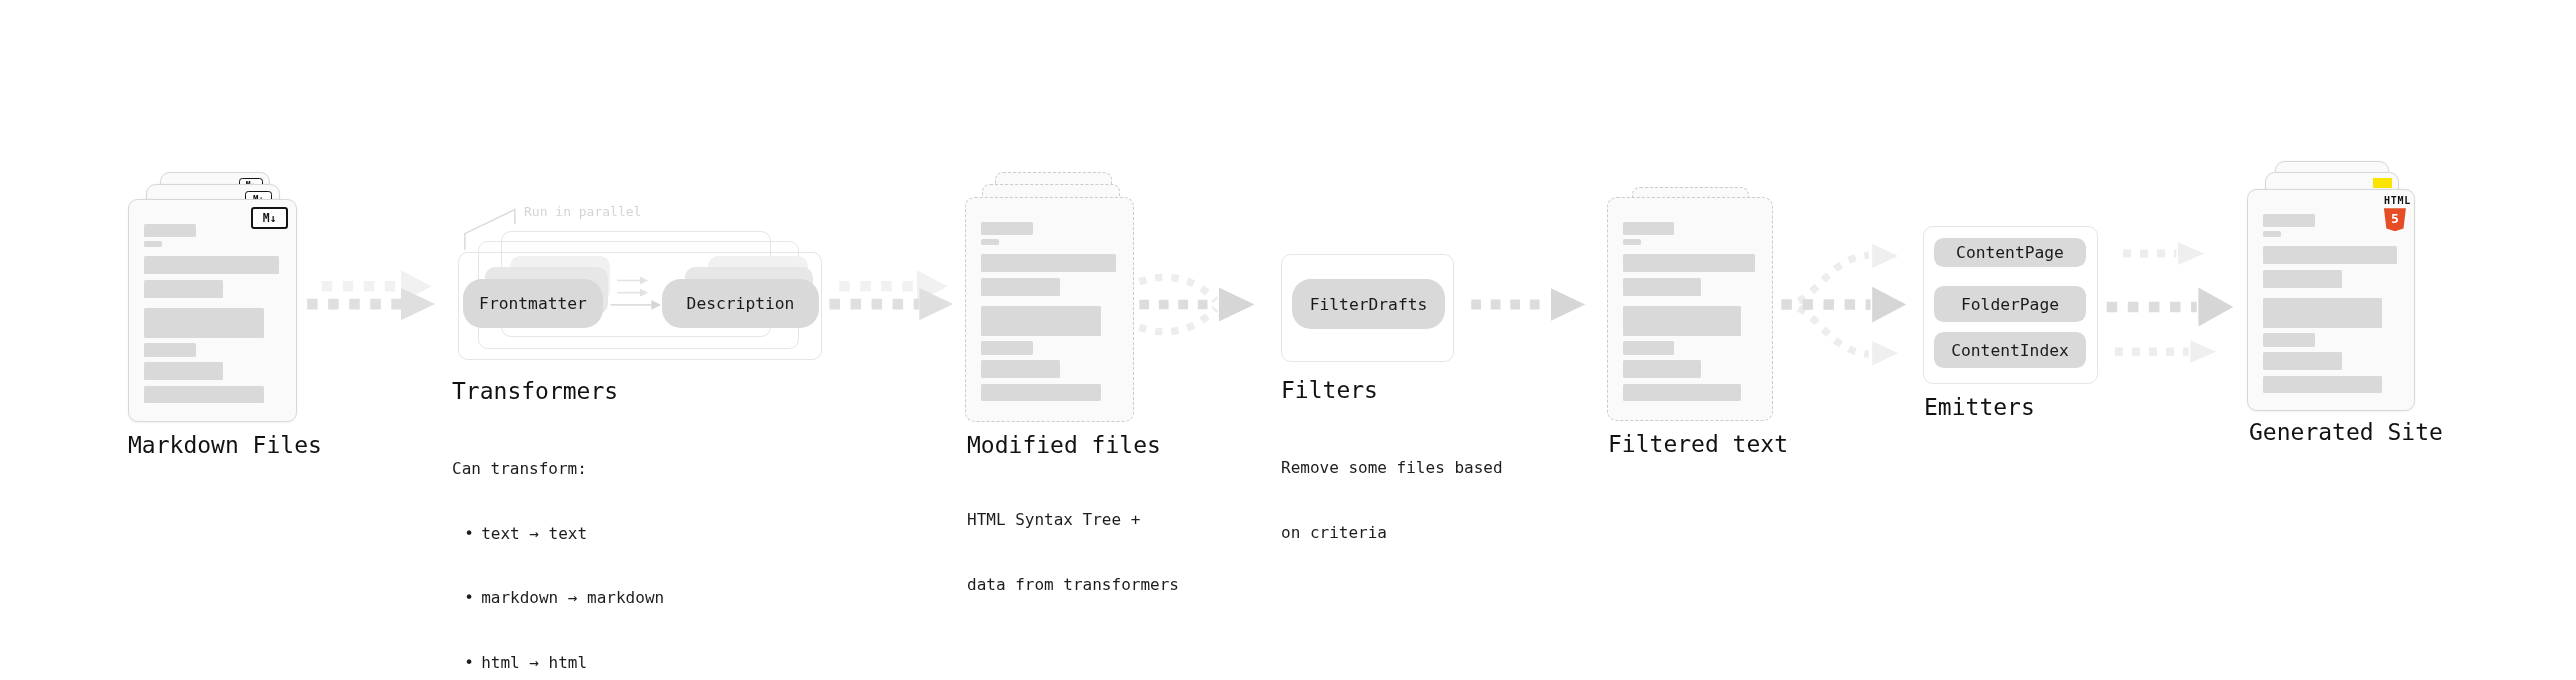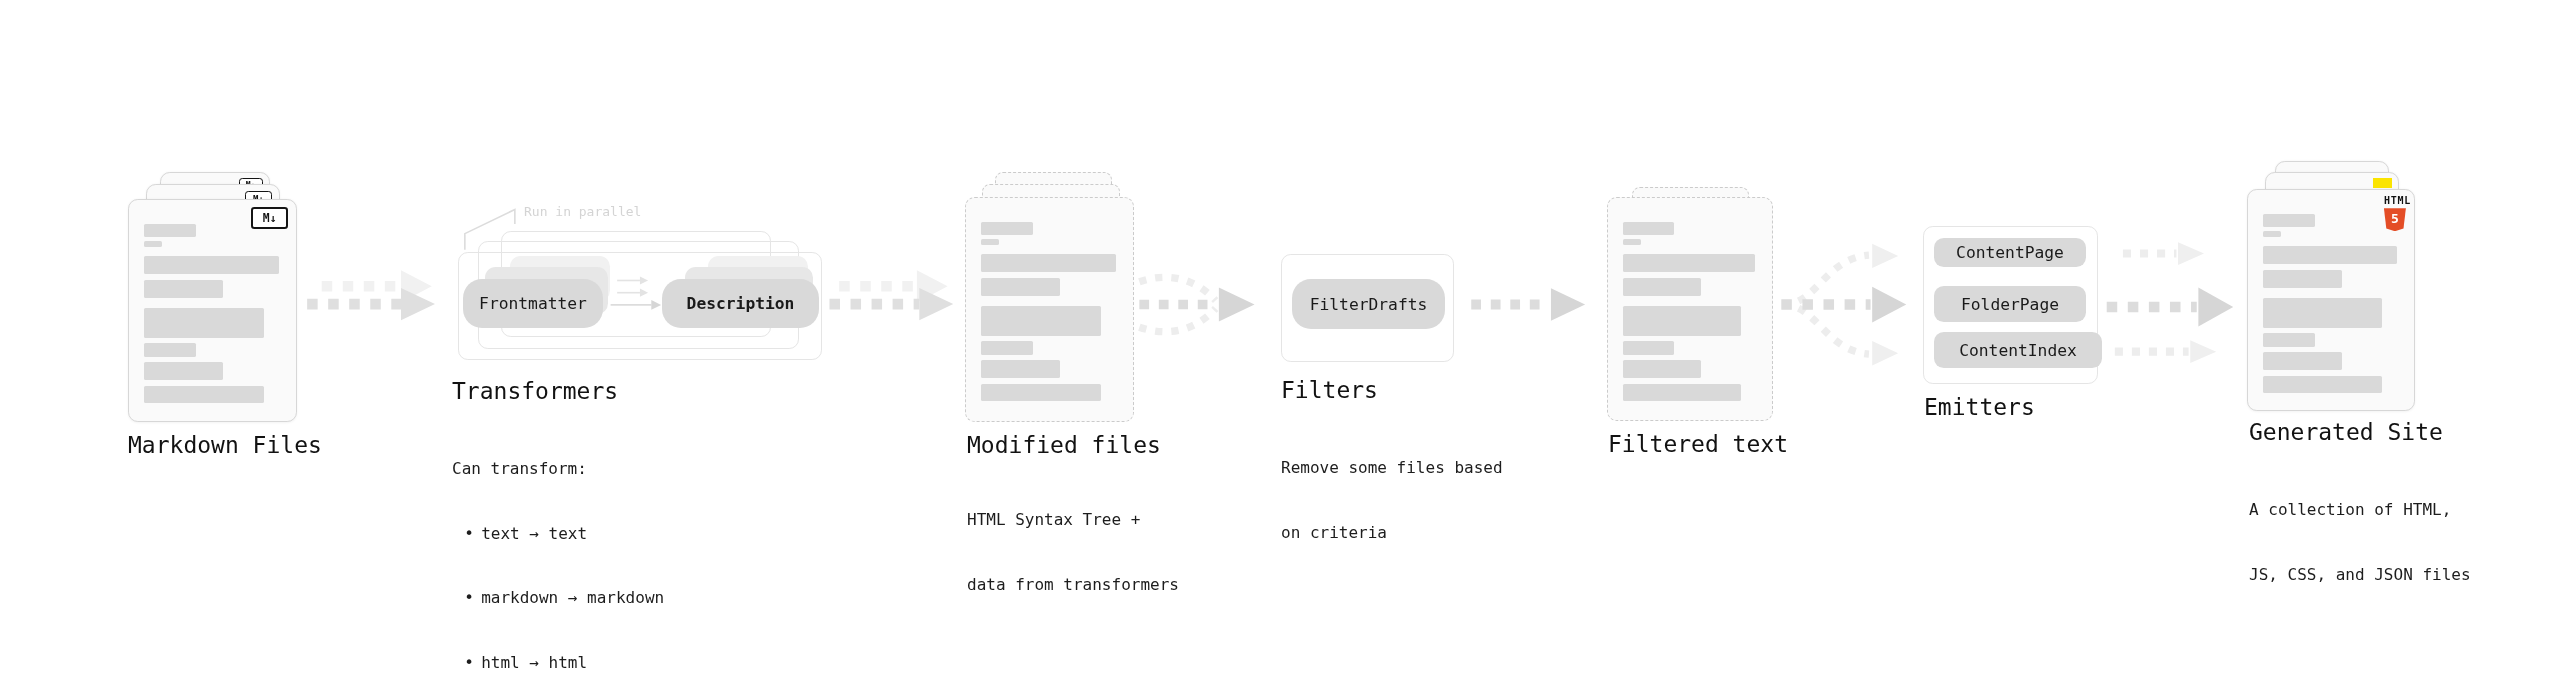--- a/index.html
+++ b/index.html
@@ -105,21 +105,21 @@
     <polyline class="ldr" points="12,58 12,38 74,8 74,26" stroke-width="2"></polyline>
   </svg>
   <div class="annot" style="left:524px;top:204px;">Run in parallel</div>
 
   <div class="ghost g2" style="left:510px;top:256px;width:100px;height:45px;"></div>
   <div class="ghost g1" style="left:485px;top:267px;width:123px;height:47px;"></div>
   <div class="pill" style="left:463px;top:279px;width:140px;height:49px;">Frontmatter</div>
 
   <div class="ghost g2" style="left:708px;top:256px;width:100px;height:45px;"></div>
   <div class="ghost g1" style="left:685px;top:267px;width:128px;height:47px;"></div>
-  <div class="pill" style="left:662px;top:279px;width:157px;height:49px;font-weight:bold;">Description</div>
+  <div class="pill" style="left:662px;top:279px;width:157px;height:49px;">Description</div>
 
   <svg style="left:609px;top:273px;" width="57" height="41" viewBox="0 0 70 50">
     <line class="ln2" x1="10" y1="9" x2="38" y2="9" stroke-width="2"></line>
     <polygon class="hn2" points="38,4 48,9 38,14"></polygon>
     <line class="ln2" x1="10" y1="24" x2="38" y2="24" stroke-width="2"></line>
     <polygon class="hn2" points="38,19 48,24 38,29"></polygon>
     <line class="dm" x1="2" y1="39" x2="52" y2="39" stroke-width="2"></line>
     <polygon class="hm" points="52,33 64,39 52,45"></polygon>
   </svg>
 
@@ -200,21 +200,21 @@
     <polygon class="hl" points="116,12 148,27 116,42"></polygon>
     <path class="dl" d="M 6 87 C 48 87, 58 144, 112 148" fill="none" stroke-width="9" stroke-dasharray="9 11"></path>
     <polygon class="hl" points="116,132 148,147 116,162"></polygon>
     <line class="dm" x1="4" y1="87" x2="114" y2="87" stroke-width="13" stroke-dasharray="13 13"></line>
     <polygon class="hm" points="116,65 158,87 116,109"></polygon>
   </svg>
 
   <div class="obox" style="left:1923px;top:226px;width:173px;height:156px;"></div>
   <div class="pill em" style="left:1934px;top:238px;width:152px;height:29px;">ContentPage</div>
   <div class="pill em" style="left:1934px;top:286px;width:152px;height:36px;">FolderPage</div>
-  <div class="pill em" style="left:1934px;top:332px;width:168px;height:36px;">ContentIndex</div>
+  <div class="pill em" style="left:1934px;top:332px;width:152px;height:36px;">ContentIndex</div>
   <div class="lbl" style="left:1924px;top:395px;">Emitters</div>
 
   <svg style="left:2105px;top:230px;" width="134" height="146" viewBox="0 0 165 180">
     <line class="dl" x1="22" y1="29" x2="88" y2="29" stroke-width="10" stroke-dasharray="10 11"></line>
     <polygon class="hl" points="90,15 122,29 90,43"></polygon>
     <line class="dm" x1="2" y1="95" x2="113" y2="95" stroke-width="13" stroke-dasharray="13 13"></line>
     <polygon class="hm" points="115,71 158,95 115,119"></polygon>
     <line class="dl" x1="12" y1="150" x2="103" y2="150" stroke-width="10" stroke-dasharray="10 11"></line>
     <polygon class="hl" points="105,136 137,150 105,164"></polygon>
   </svg>
@@ -240,19 +240,15 @@
         <i style="width: 13%; height: 5.7px; margin-top: 4.9px;"></i>
         <i style="width: 99%; height: 18px; margin-top: 9px;"></i>
         <i style="width: 58%; height: 18px; margin-top: 5.7px;"></i>
         <i style="width: 88%; height: 30px; margin-top: 9.8px;"></i>
         <i style="width: 38%; height: 14.6px; margin-top: 4.9px;"></i>
         <i style="width: 58%; height: 18px; margin-top: 4.9px;"></i>
         <i style="width: 88%; height: 17px; margin-top: 5.7px;"></i>
       </div>
   </div>
   <div class="lbl" style="left:2249px;top:420px;">Generated Site</div>
-  <div class="cap" style="left:2249px;top:456px;">
-    <div>A collection of HTML,</div>
-    <div>JS, CSS, and JSON files</div>
-  </div>
 
 </div>
 
 
 </body></html>

